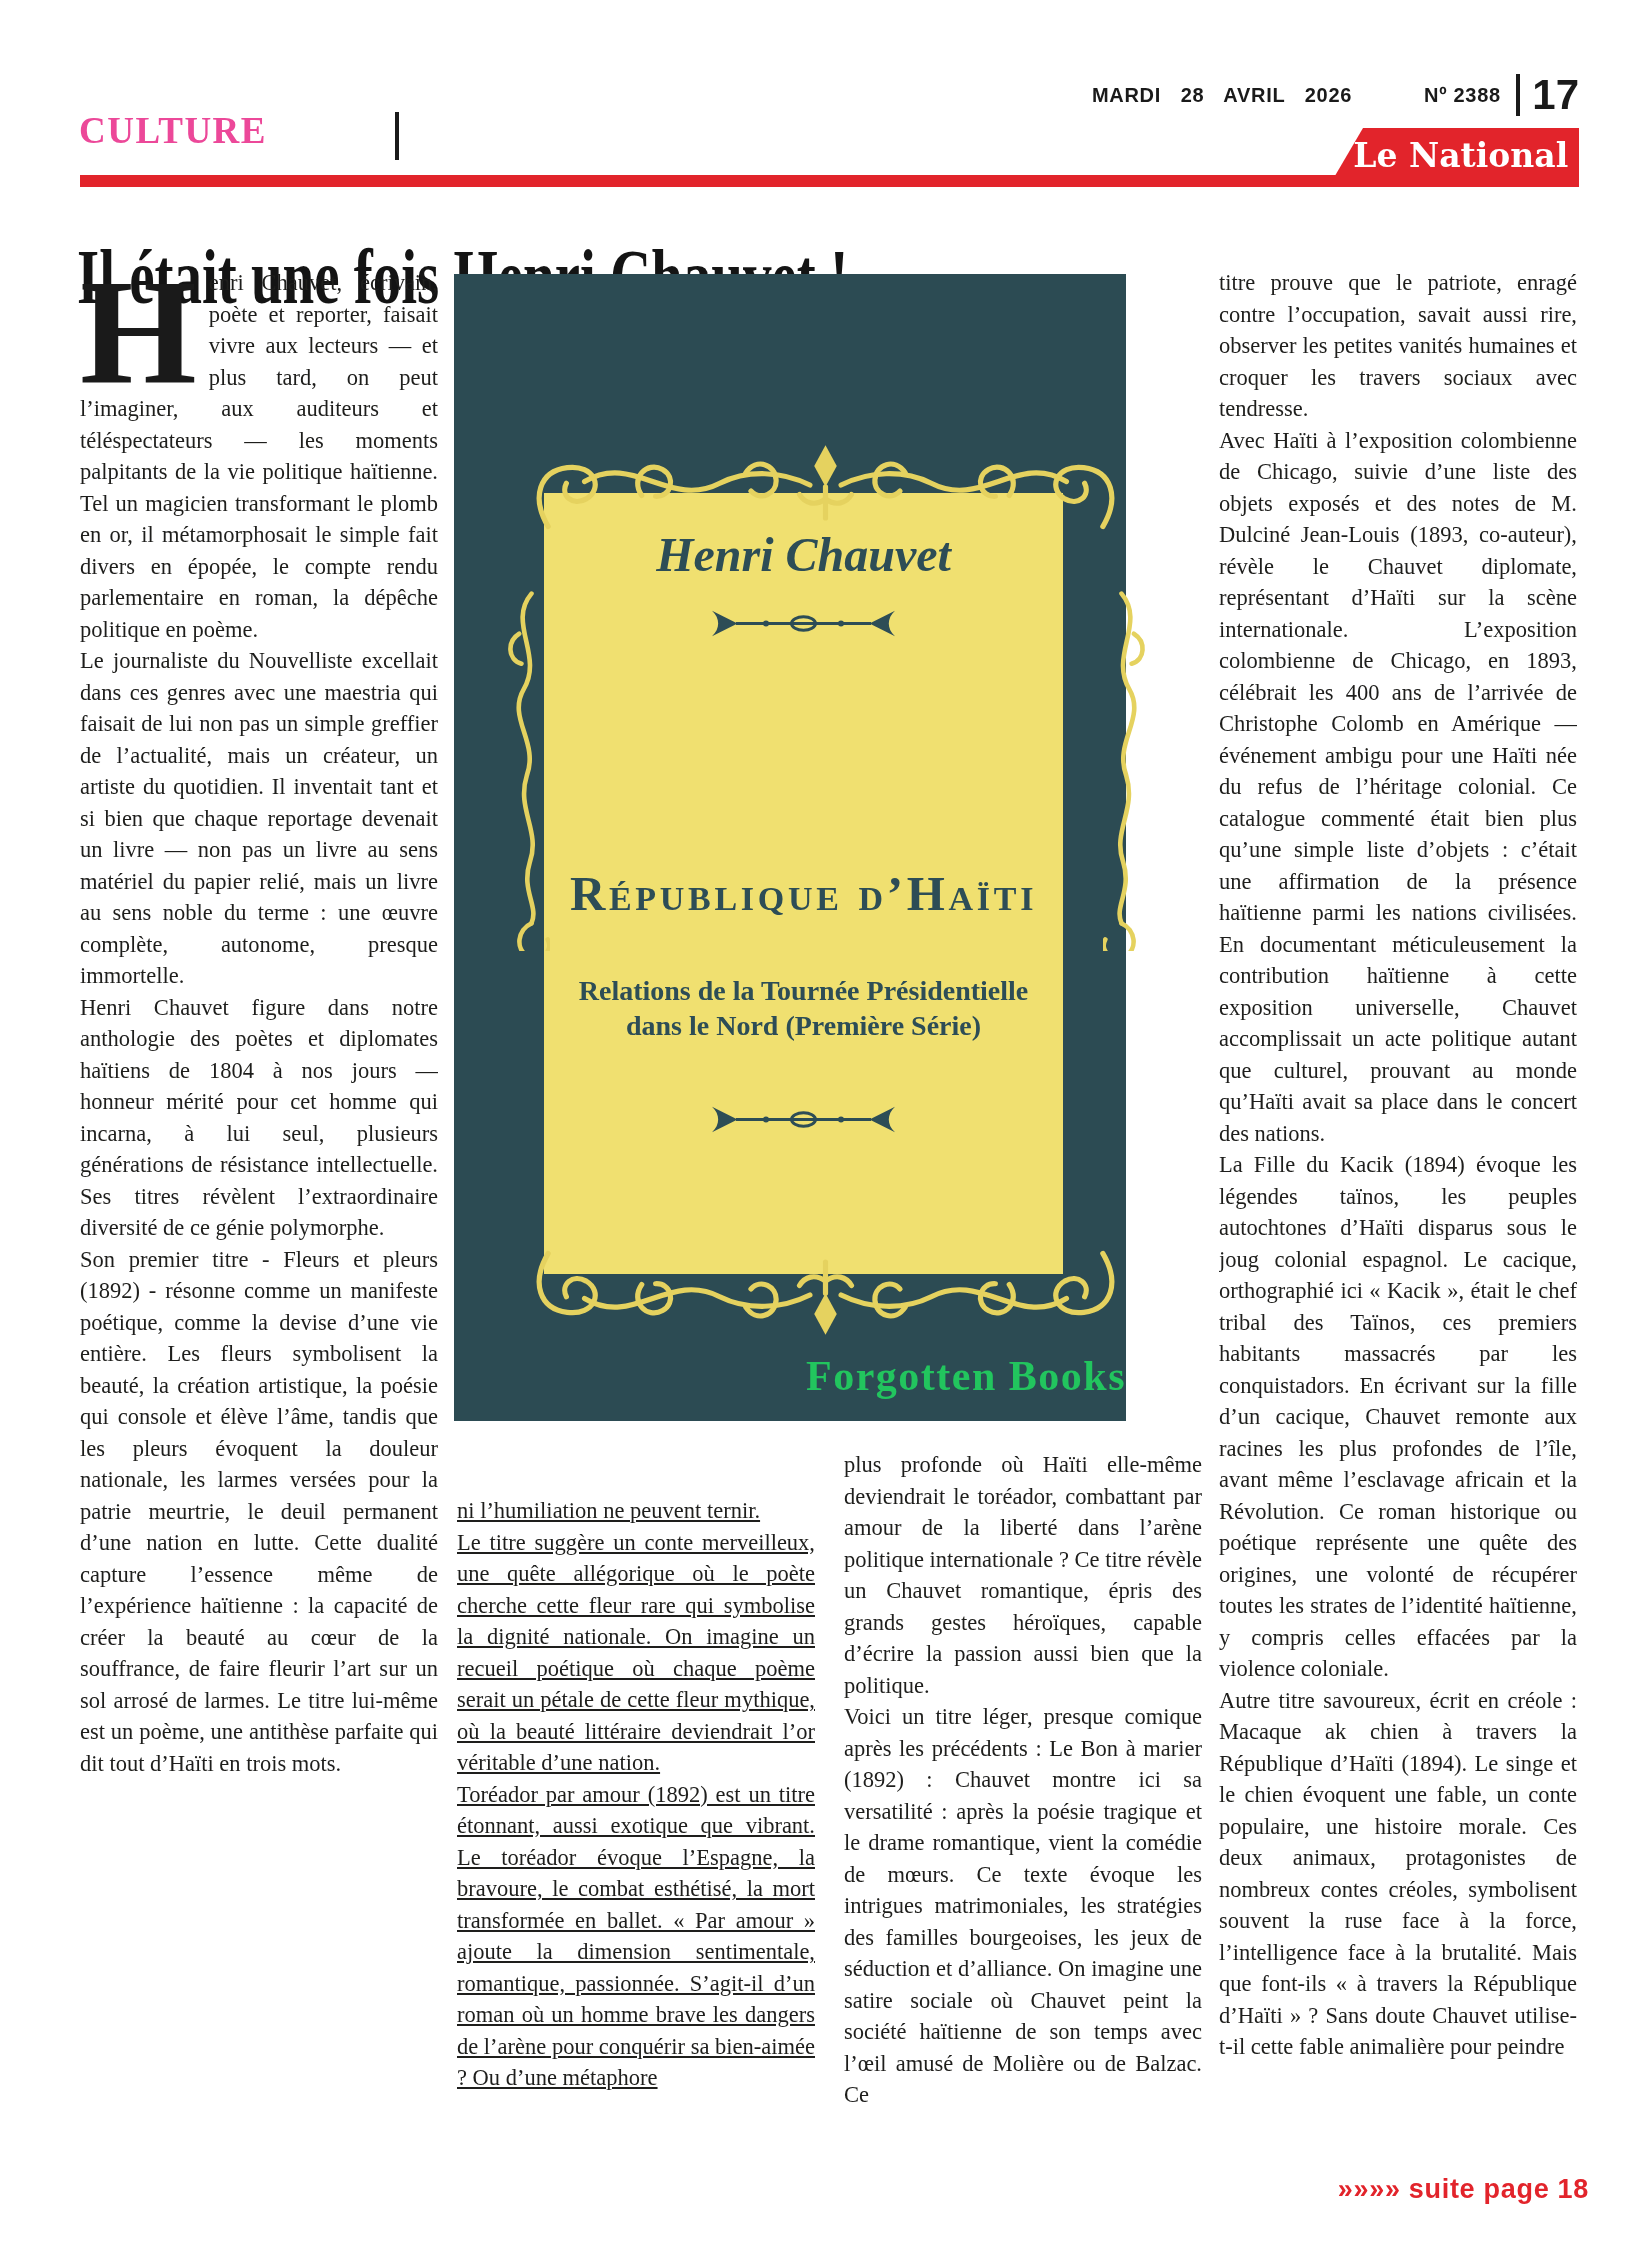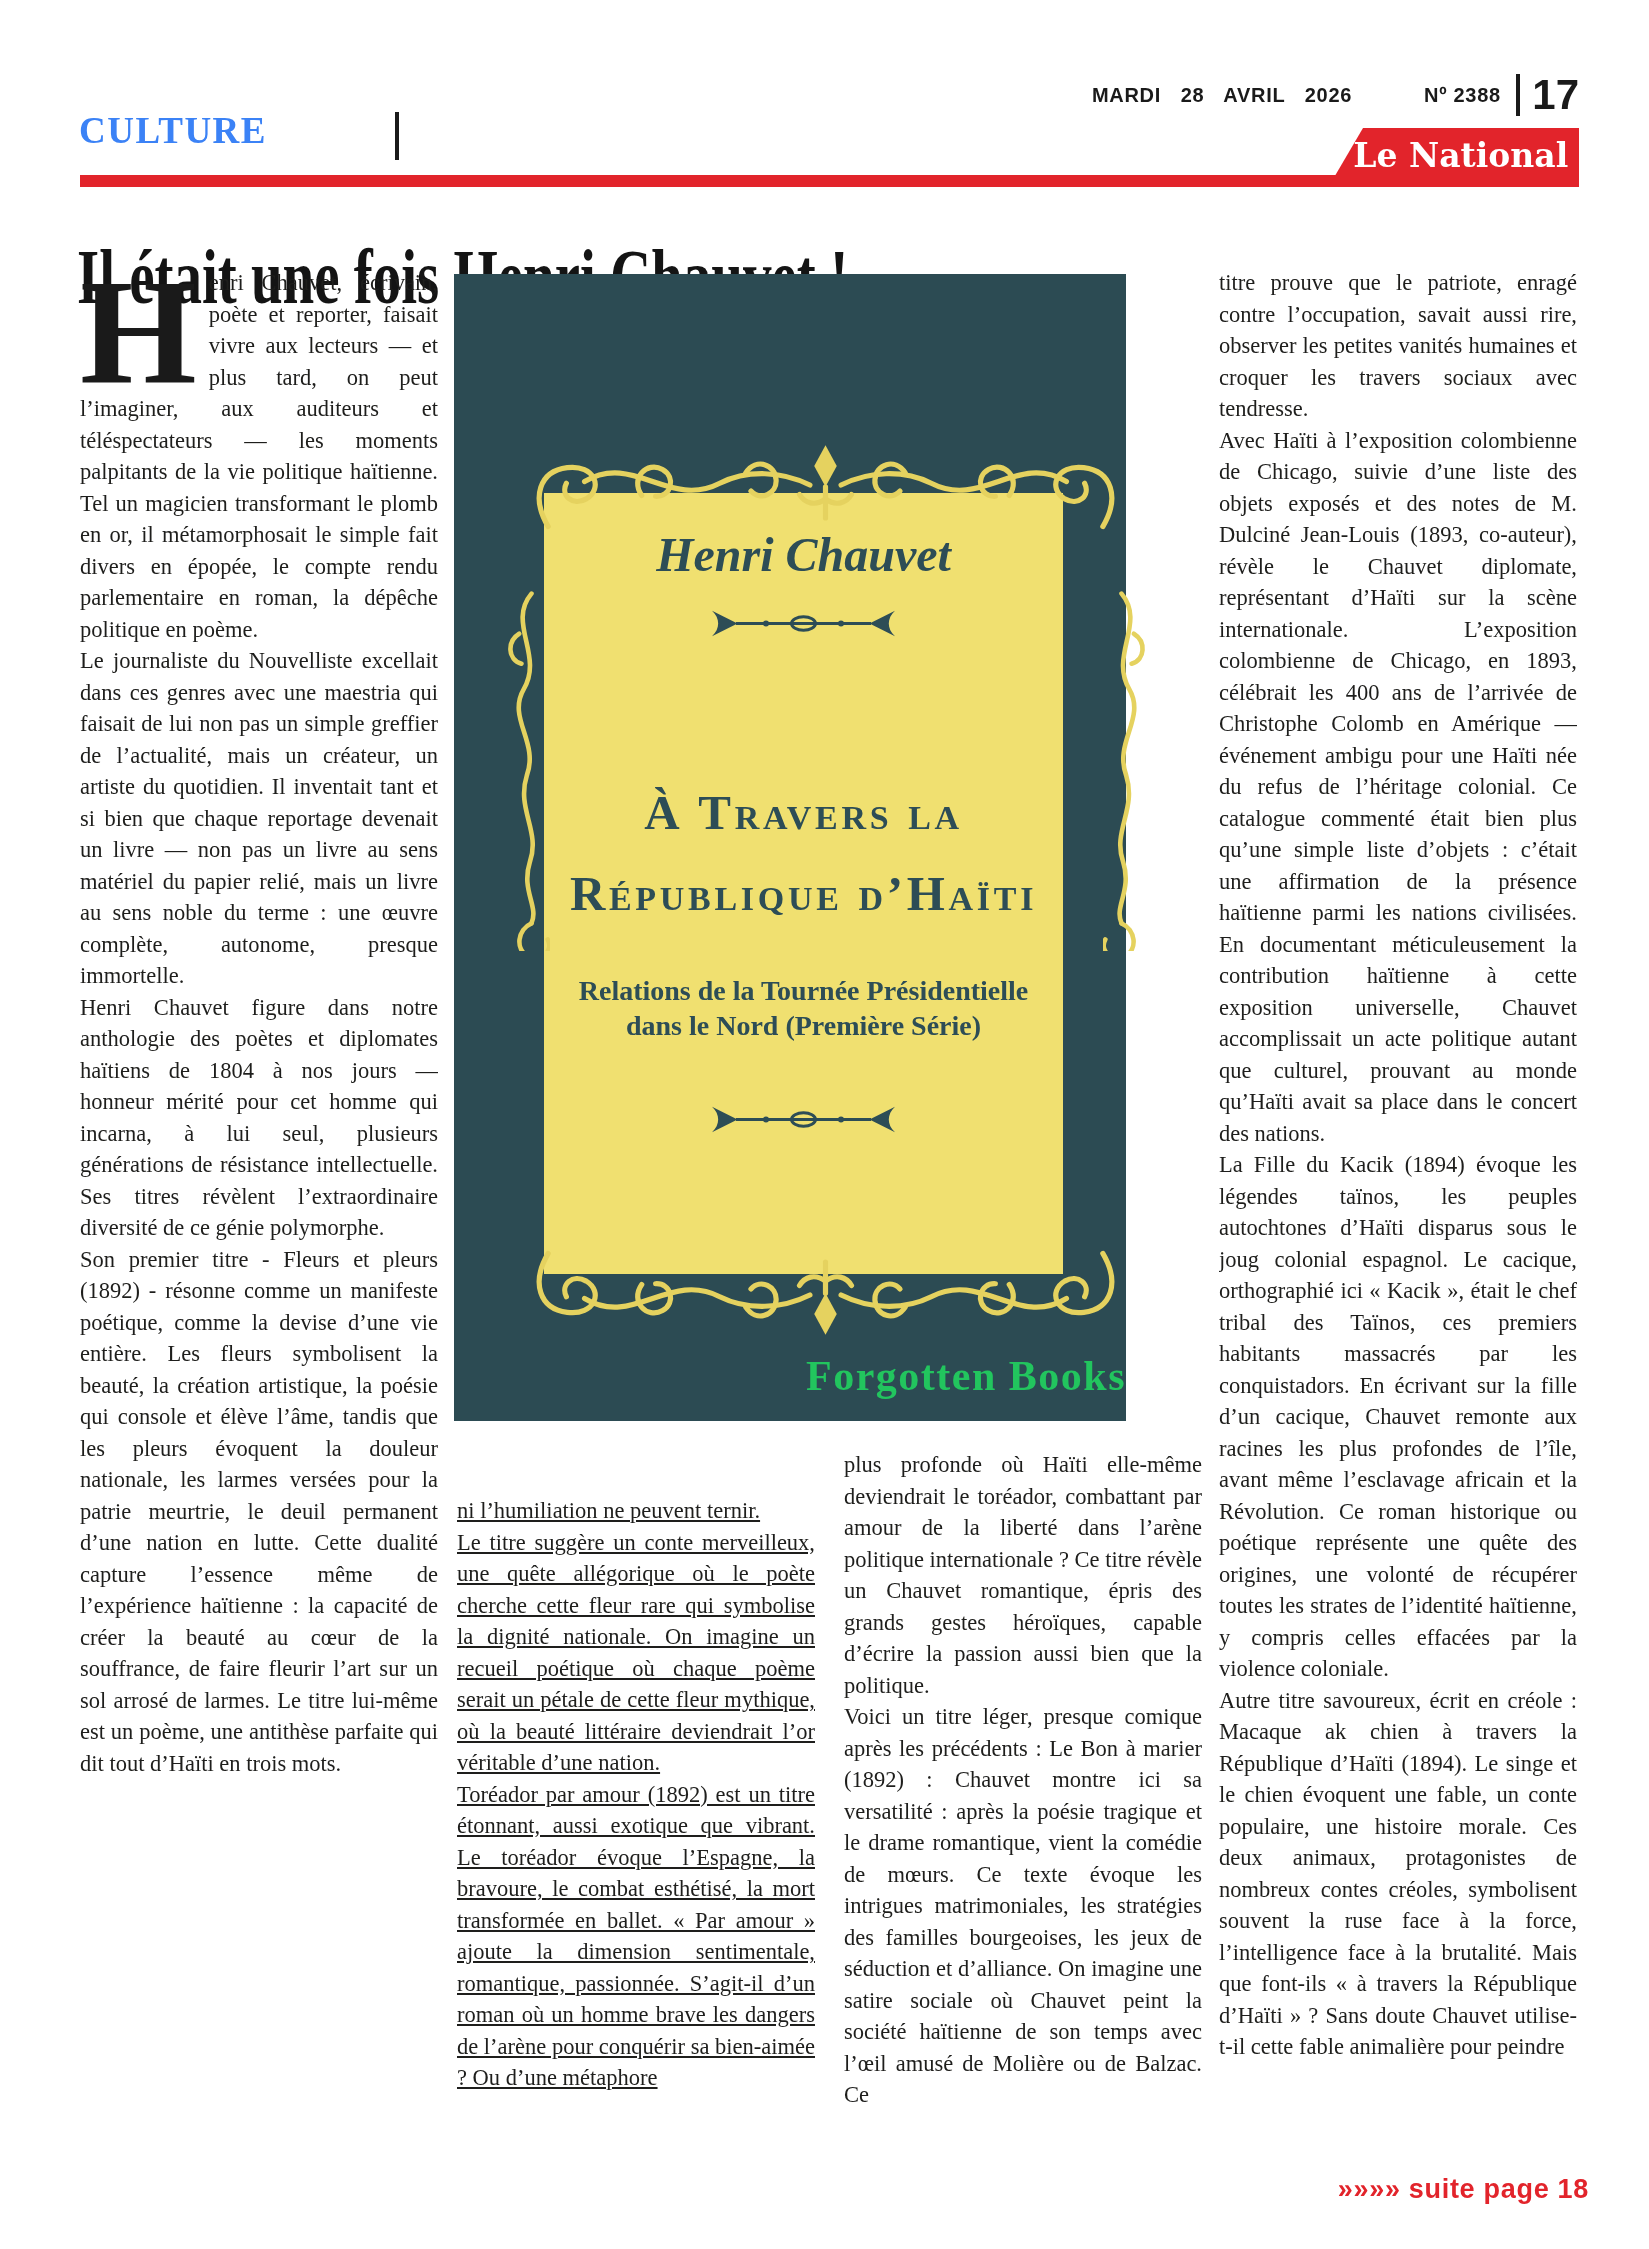--- a/index.html
+++ b/index.html
@@ -22,21 +22,21 @@
     display:flex;align-items:center;
     font-family:"Liberation Sans",sans-serif;font-weight:bold;color:#1a1a1a;
   }
   .date{font-size:20px;letter-spacing:0.7px;word-spacing:13.5px;}
   .issue{font-size:20px;margin-left:72px;letter-spacing:0.7px;}
   .page-sep{width:4.5px;height:42px;background:#1a1a1a;margin:0 12px 0 15px;}
   .page-num{font-size:42px;line-height:42px;}
 
   .section-title{
     position:absolute;left:79px;top:109px;
-    font-size:37px;font-weight:bold;letter-spacing:1.5px;color:#3b82f6;
+    font-size:37px;font-weight:bold;letter-spacing:1.5px;color:#ec4899;
     font-family:"Liberation Serif",serif;
   }
   .section-bar{position:absolute;left:395px;top:112px;width:3.7px;height:48px;background:#1a1a1a;}
 
   .red-rule{position:absolute;left:80px;top:175px;width:1499px;height:12px;background:var(--accent_red);}
   .brand-badge{
     position:absolute;left:1329px;top:128px;width:250px;height:58px;
     background:var(--accent_red);
     clip-path:polygon(34px 0,100% 0,100% 100%,0 100%);
     color:#fff;font-family:"DejaVu Serif",serif;font-weight:bold;
@@ -177,21 +177,20 @@
     <p>Henri Chauvet figure dans notre anthologie des poètes et diplomates haïtiens de 1804 à nos jours — honneur mérité pour cet homme qui incarna, à lui seul, plusieurs générations de résistance intellectuelle. Ses titres révèlent l’extraordinaire diversité de ce génie polymorphe.</p>
     <p>Son premier titre - Fleurs et pleurs (1892) - résonne comme un manifeste poétique, comme la devise d’une vie entière. Les fleurs symbolisent la beauté, la création artistique, la poésie qui console et élève l’âme, tandis que les pleurs évoquent la douleur nationale, les larmes versées pour la patrie meurtrie, le deuil permanent d’une nation en lutte. Cette dualité capture l’essence même de l’expérience haïtienne : la capacité de créer la beauté au cœur de la souffrance, de faire fleurir l’art sur un sol arrosé de larmes. Le titre lui-même est un poème, une antithèse parfaite qui dit tout d’Haïti en trois mots.</p>
   </div>
 
   <div class="cover">
     <div class="panel">
       <div class="cover-author">Henri Chauvet</div>
       <svg class="divider divider1" viewBox="0 0 260 52">
           <use href="#divider-arrow"></use>
         </svg>
-      <div class="cover-title title1">À Travers la</div>
       <div class="cover-title title2">République d’Haïti</div>
       <div class="cover-subtitle subtitle1">Relations de la Tournée Présidentielle</div>
       <div class="cover-subtitle subtitle2">dans le Nord (Première Série)</div>
       <svg class="divider divider2" viewBox="0 0 260 52">
           <use href="#divider-arrow"></use>
         </svg>
     </div>
     <svg class="orn-top" viewBox="0 0 700 120">
         <use href="#orn-strip"></use>
       </svg>

